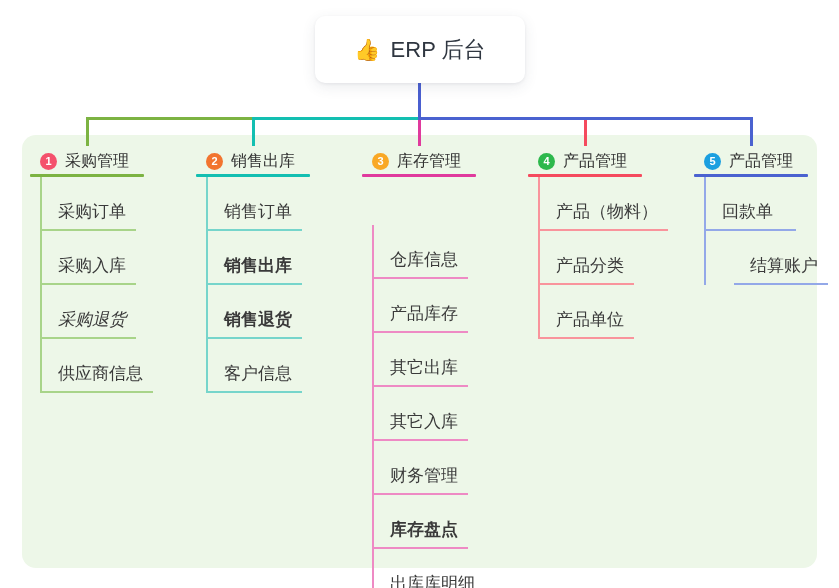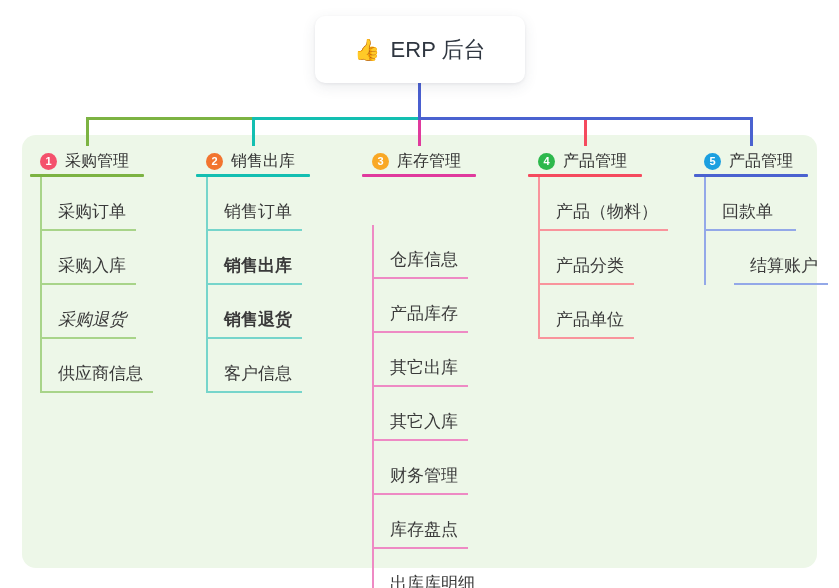--- a/index.html
+++ b/index.html
@@ -98,21 +98,21 @@
         <span class="badge" style="background: rgb(249, 168, 37);">3</span>
         <span class="branch-label">库存管理</span>
       </div>
       <div class="branch-line" style="background: rgb(224, 58, 157);"></div>
       <div class="children" style="border-left-color: rgb(238, 138, 196); margin-top: 48px;">
         <div class="child" style="border-bottom-color: rgb(238, 138, 196);">仓库信息</div>
         <div class="child" style="border-bottom-color: rgb(238, 138, 196);">产品库存</div>
         <div class="child" style="border-bottom-color: rgb(238, 138, 196);">其它出库</div>
         <div class="child" style="border-bottom-color: rgb(238, 138, 196);">其它入库</div>
         <div class="child" style="border-bottom-color: rgb(238, 138, 196);">财务管理</div>
-        <div class="child" style="border-bottom-color: rgb(238, 138, 196);">库存盘点</div>
+        <div class="child" style="border-bottom-color: rgb(238, 138, 196); font-weight: bold;">库存盘点</div>
         <div class="child" style="border-bottom-color: rgb(238, 138, 196);">出库库明细</div>
       </div>
     </div>
     <div class="branch" style="left: 528px;">
       <div class="branch-header">
         <span class="badge" style="background: rgb(45, 184, 76);">4</span>
         <span class="branch-label">产品管理</span>
       </div>
       <div class="branch-line" style="background: rgb(245, 74, 94);"></div>
       <div class="children" style="border-left-color: rgb(249, 148, 156);">

